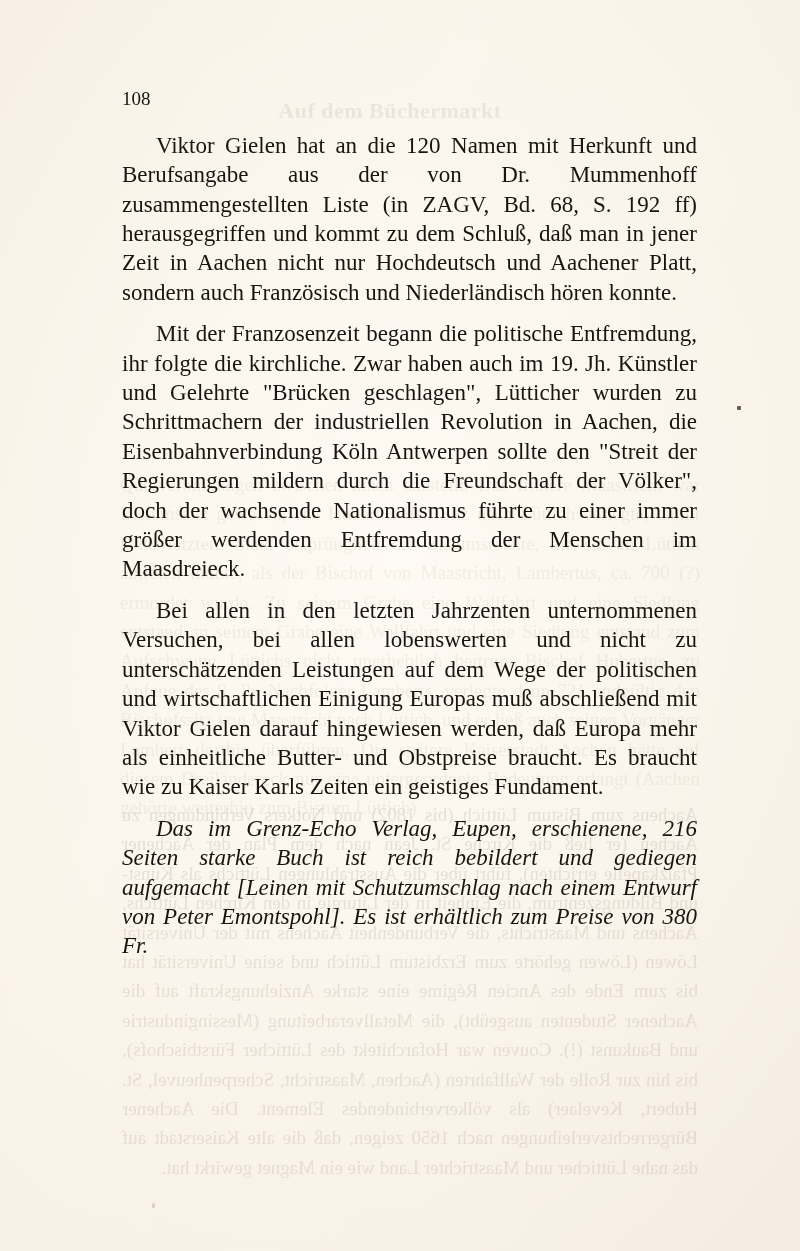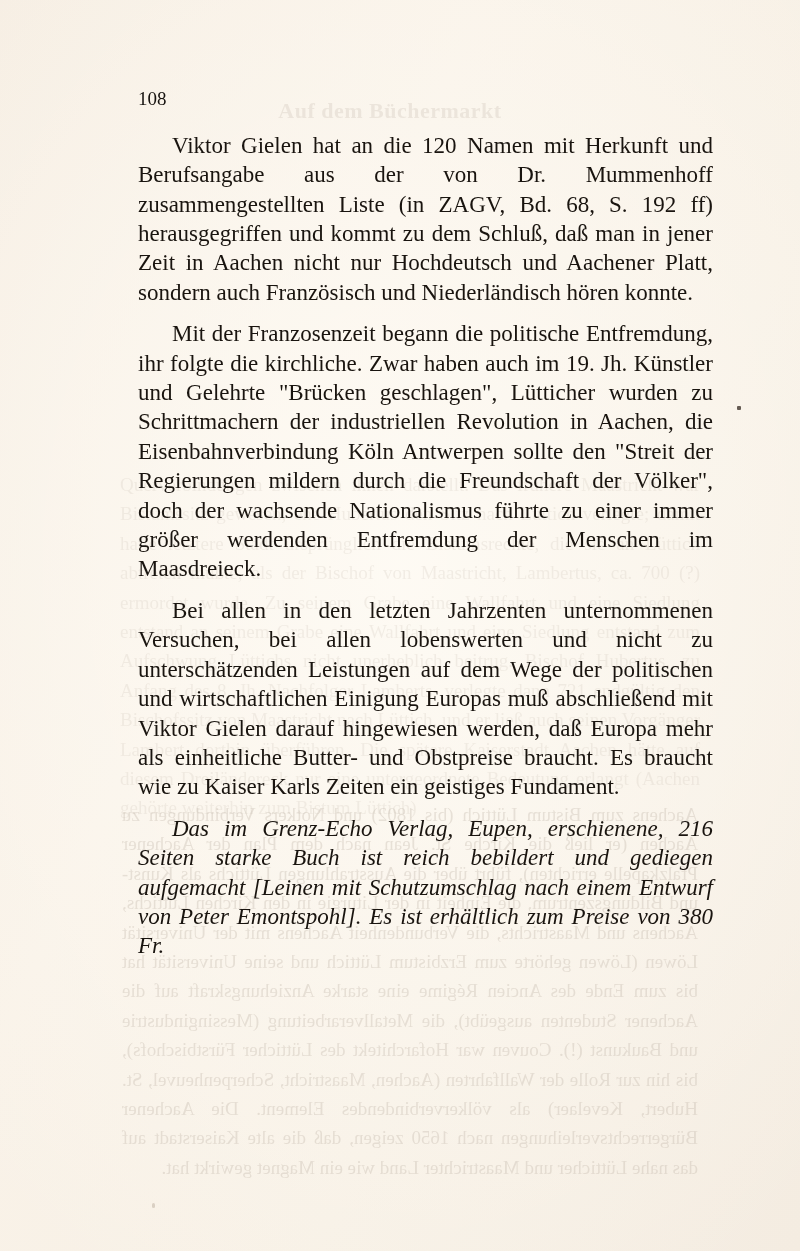--- a/index.html
+++ b/index.html
@@ -49,21 +49,21 @@
     font-size: 22px;
     letter-spacing: 0.5px;
     opacity: 0.22;
     filter: blur(0.6px);
     text-align: center;
   }
 
   
   #content {
     position: absolute;
-    left: 138px;
+    left: 122px;
     top: 88px;
     width: 575px;
     z-index: 5;
   }
 
   .folio {
     font-family: "Liberation Serif", "DejaVu Serif", serif;
     font-size: 19px;
     color: #16120f;
     line-height: 1.2;

